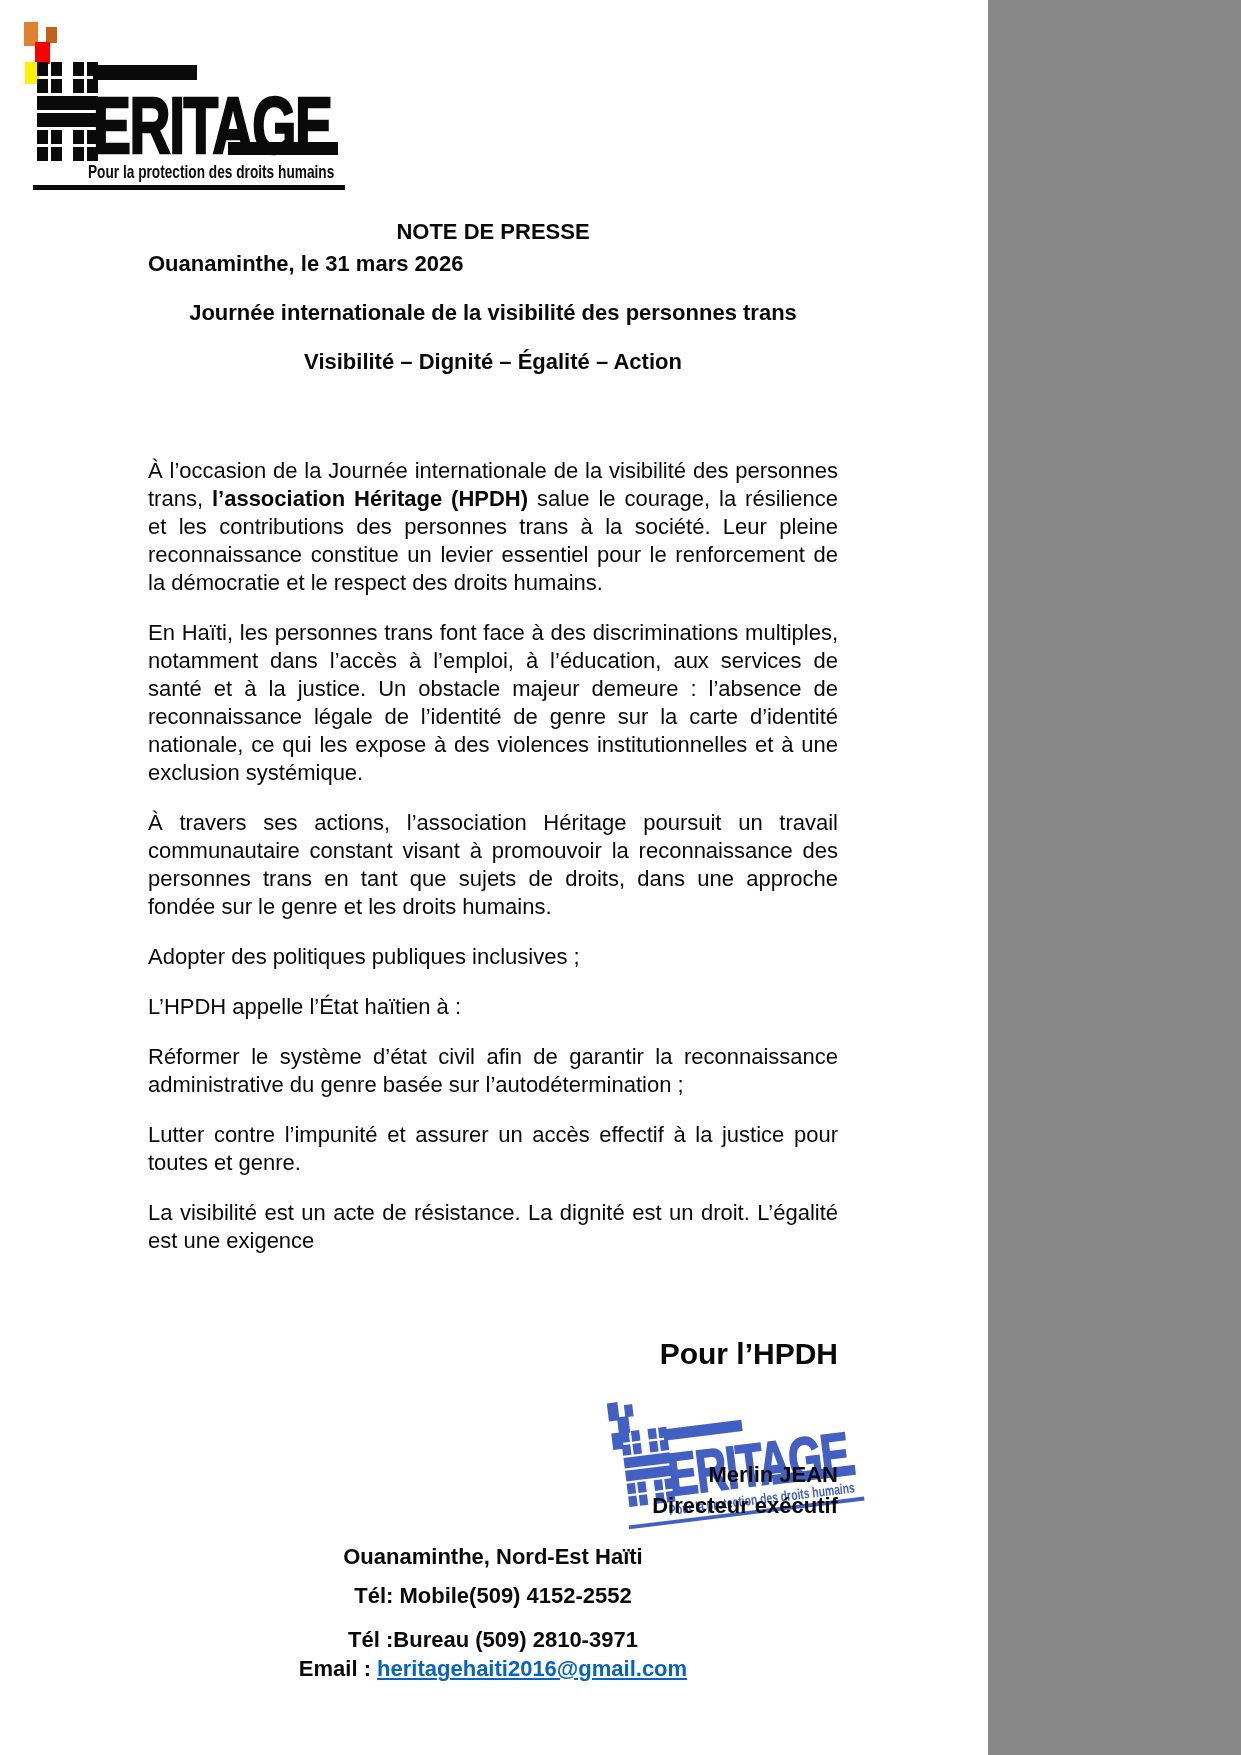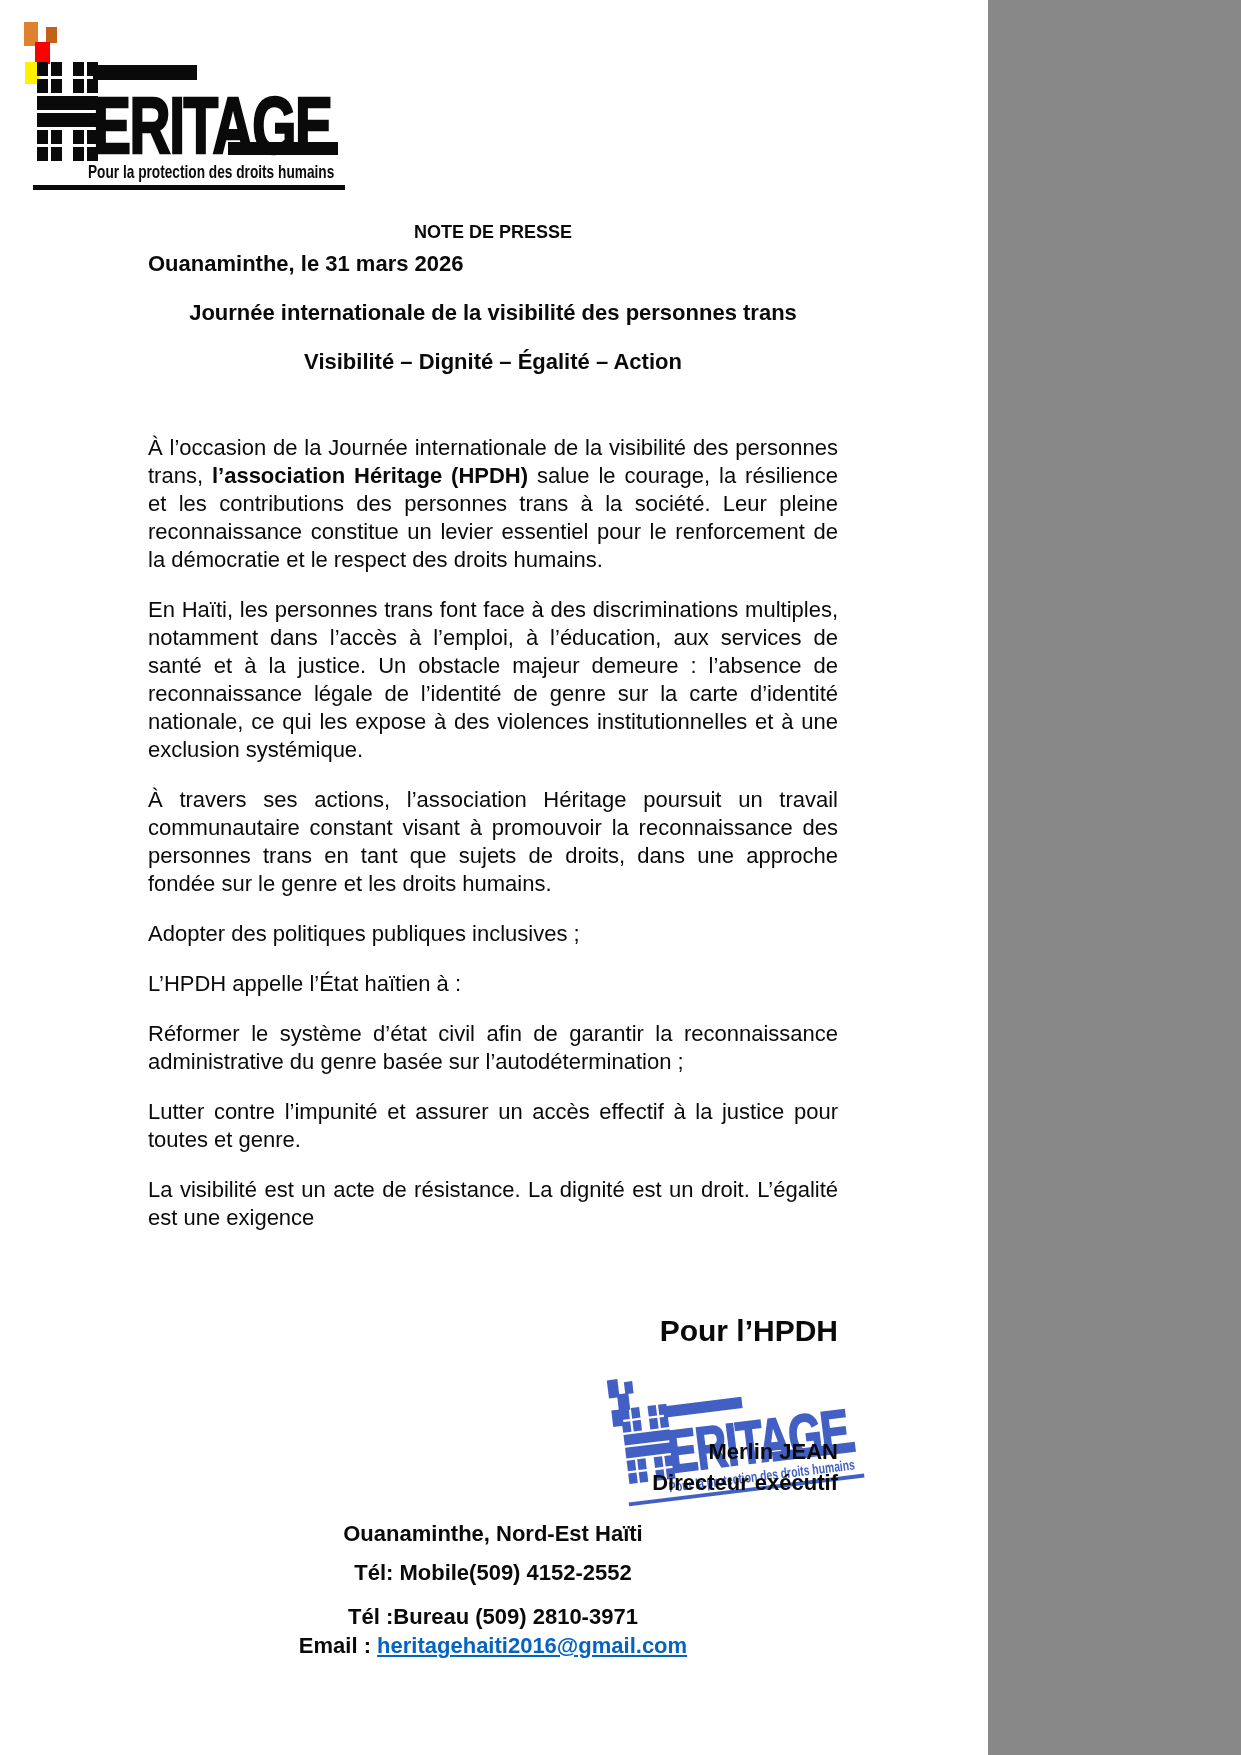--- a/index.html
+++ b/index.html
@@ -37,28 +37,28 @@
     transform:scaleX(0.72);transform-origin:left center;color:#0a0a0a;
   }
   .rule{position:absolute;left:33px;top:175px;width:312px;height:5px;background:#0a0a0a;}
   
   .logo.blue{opacity:.88;filter:contrast(1.05);}
   .logo.blue .cell,.logo.blue .hbar,.logo.blue .topbar,
   .logo.blue .underbar,.logo.blue .rule,.logo.blue .sq{background:var(--stamp-blue) !important;}
   .logo.blue .word,.logo.blue .tagline{color:var(--stamp-blue);}
   
   .content{margin:0 150px 0 148px;}
-  .doc-title{margin-top:26px;font-size:18px;font-weight:bold;text-align:center;line-height:28px;}
+  .doc-title{margin-top:26px;font-size:22px;font-weight:bold;text-align:center;line-height:28px;}
   .dateline{margin-top:4px;font-size:22px;font-weight:bold;text-align:left;line-height:28px;}
   .headline{margin-top:21px;font-size:22px;font-weight:bold;text-align:center;line-height:28px;}
   .body-text p{
     font-size:22px;line-height:28px;margin:0 0 22px 0;
     text-align:justify;
   }
-  .body-text p:first-child{margin-top:58px;}
+  .body-text p:first-child{margin-top:81px;}
   .bold{font-weight:bold;}
   .pour-hpdh{margin-top:85px;font-size:30px;font-weight:bold;text-align:right;line-height:28px;}
   
   .sig-area{position:relative;height:165px;}
   .stamp-wrap{
     position:absolute;left:405px;top:-10px;width:350px;height:182px;
     transform:rotate(-7deg) scale(0.76);transform-origin:center center;
   }
   .signature-svg{position:absolute;left:828px;top:-32px;pointer-events:none;}
   .sig-name{position:absolute;right:0;top:93px;font-size:22px;font-weight:bold;line-height:28px;}

